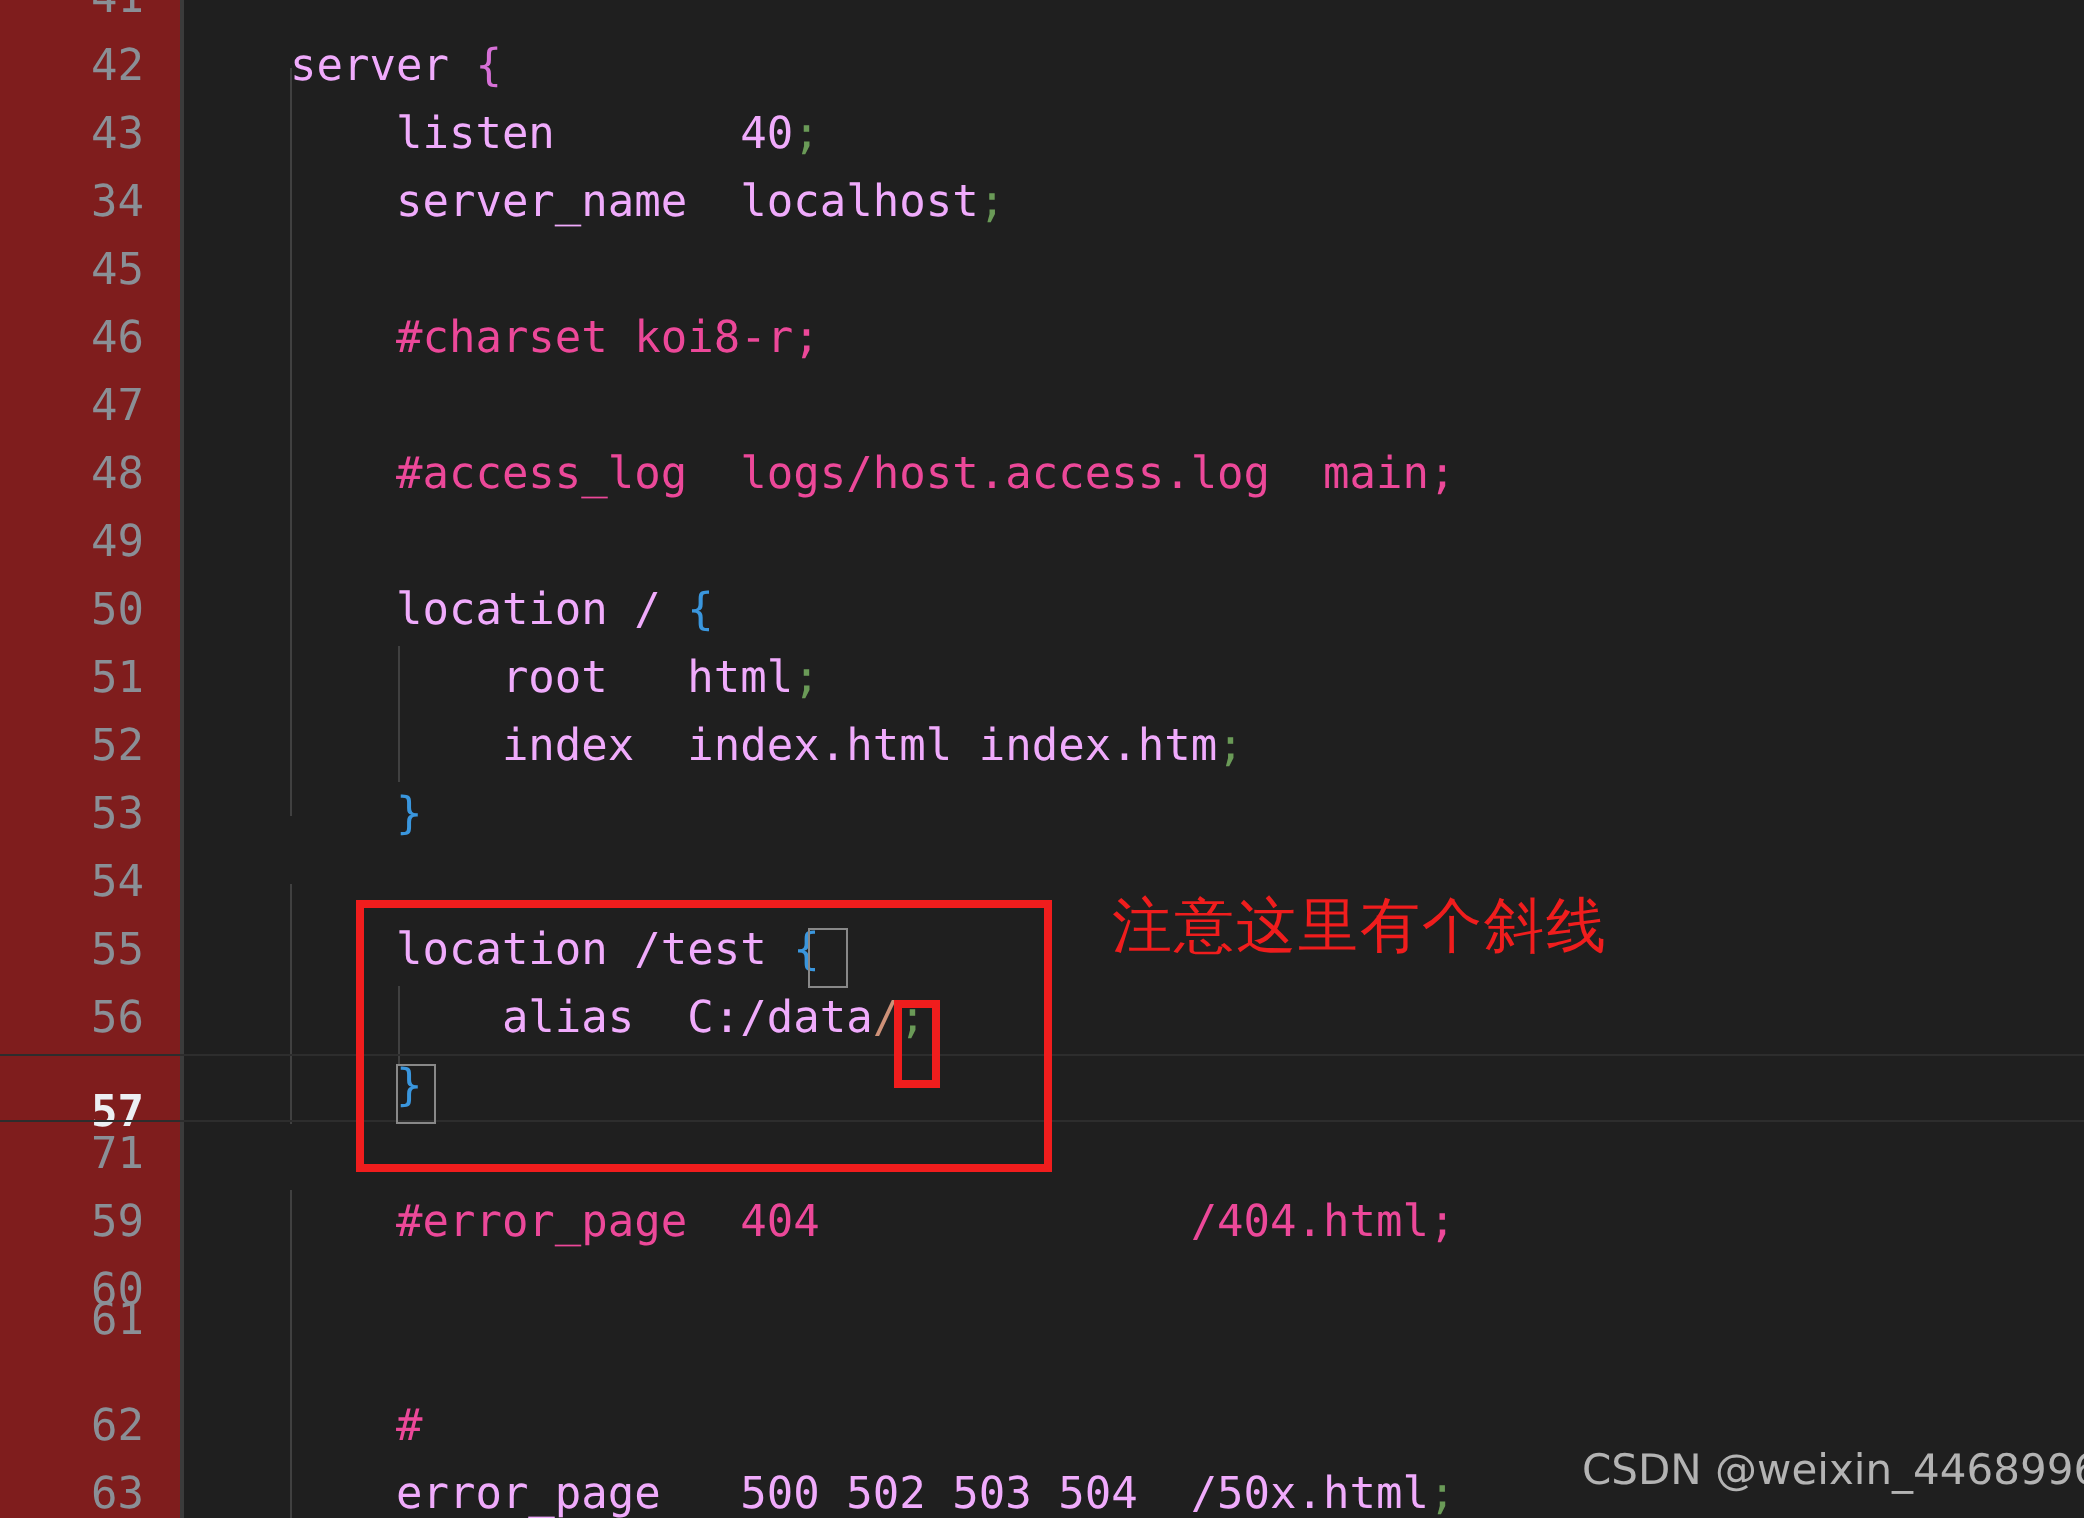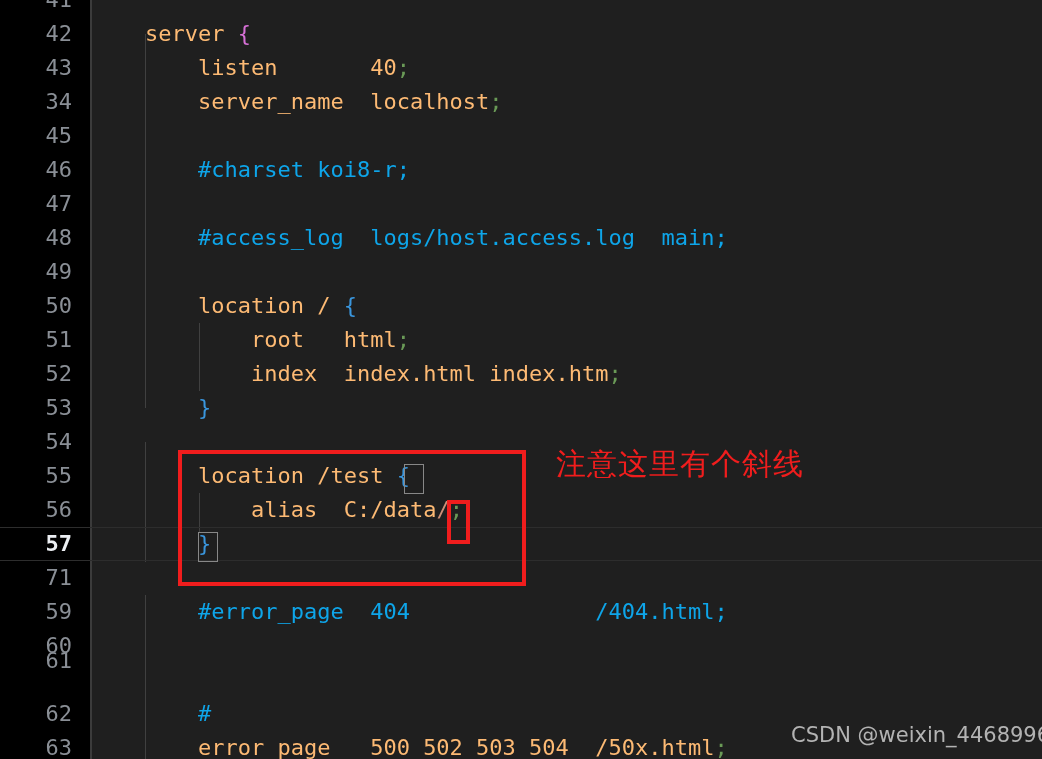--- a/index.html
+++ b/index.html
@@ -15,21 +15,21 @@
     overflow: hidden;
     font-family: "DejaVu Sans Mono", "Liberation Mono", monospace;
   }
 
   
   #gutter {
     position: absolute;
     left: 0; top: 0;
     width: 92px;
     height: 759px;
-    background: #000000;
+    background: #7f1d1d;
   }
   #gutter-sep {
     position: absolute;
     left: 90px; top: 0;
     width: 2px; height: 759px;
     background: #3b3b3b;
   }
   .lnum {
     position: absolute;
     left: 0;
@@ -37,20 +37,21 @@
     text-align: right;
     height: 34px;
     line-height: 34px;
     font-size: 22px;
     color: #8a8f96;
     letter-spacing: 0px;
   }
   .lnum.active {
     color: #eceff3;
     font-weight: bold;
+    margin-top: 13px;
   }
 
   
   #code {
     position: absolute;
     left: 92px; top: 0;
     width: 950px; height: 759px;
     background: #1f1f1f;
   }
   .codeline {
@@ -60,22 +61,22 @@
     height: 34px;
     line-height: 34px;
     font-size: 22px;
     white-space: pre;
     color: #d4d4d4;
     letter-spacing: 0px;
   }
   .codetext { display: inline; }
 
   
-  .c-plain  { color: #fdba74; }
-  .c-comment{ color: #0ea5e9; }
+  .c-plain  { color: #f0abfc; }
+  .c-comment{ color: #ec4899; }
   .c-semi   { color: #6a9a57; }
   .c-brace-m{ color: #d670d6; }
   .c-brace-b{ color: #3a96dd; }
   .c-slash  { color: #ce9178; }
 
   
   .iguide {
     position: absolute;
     width: 1px;
     background: #404040;

